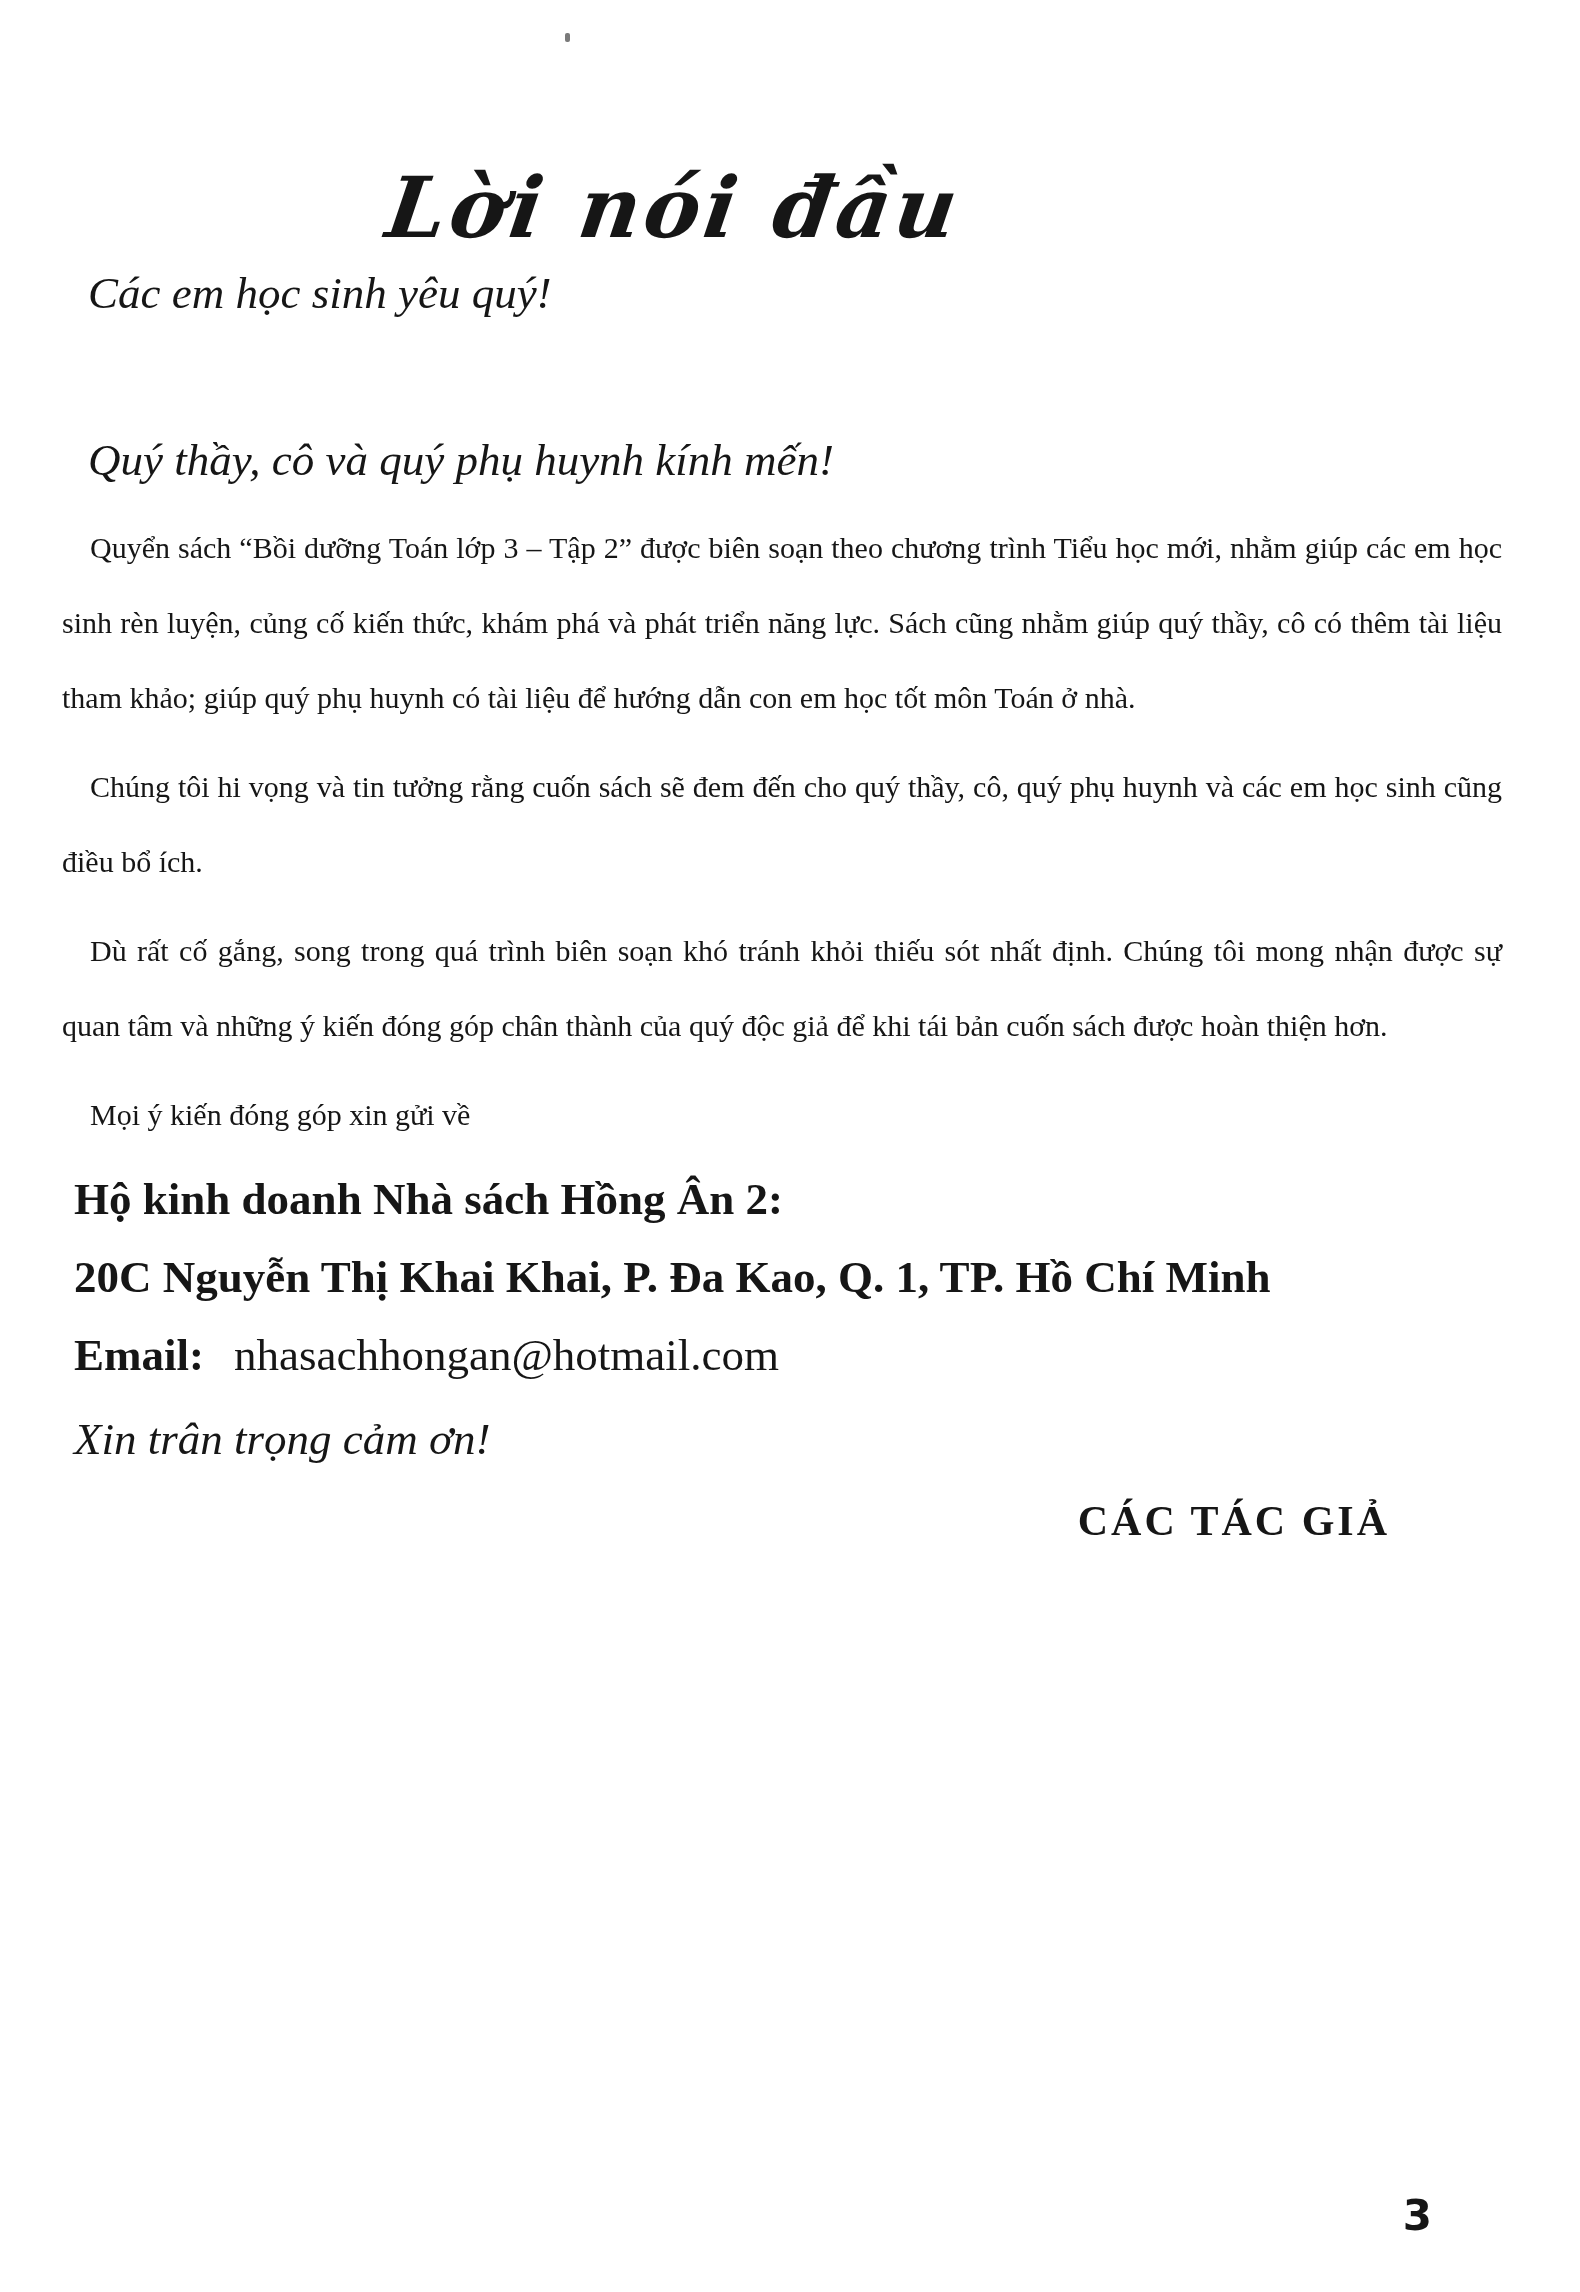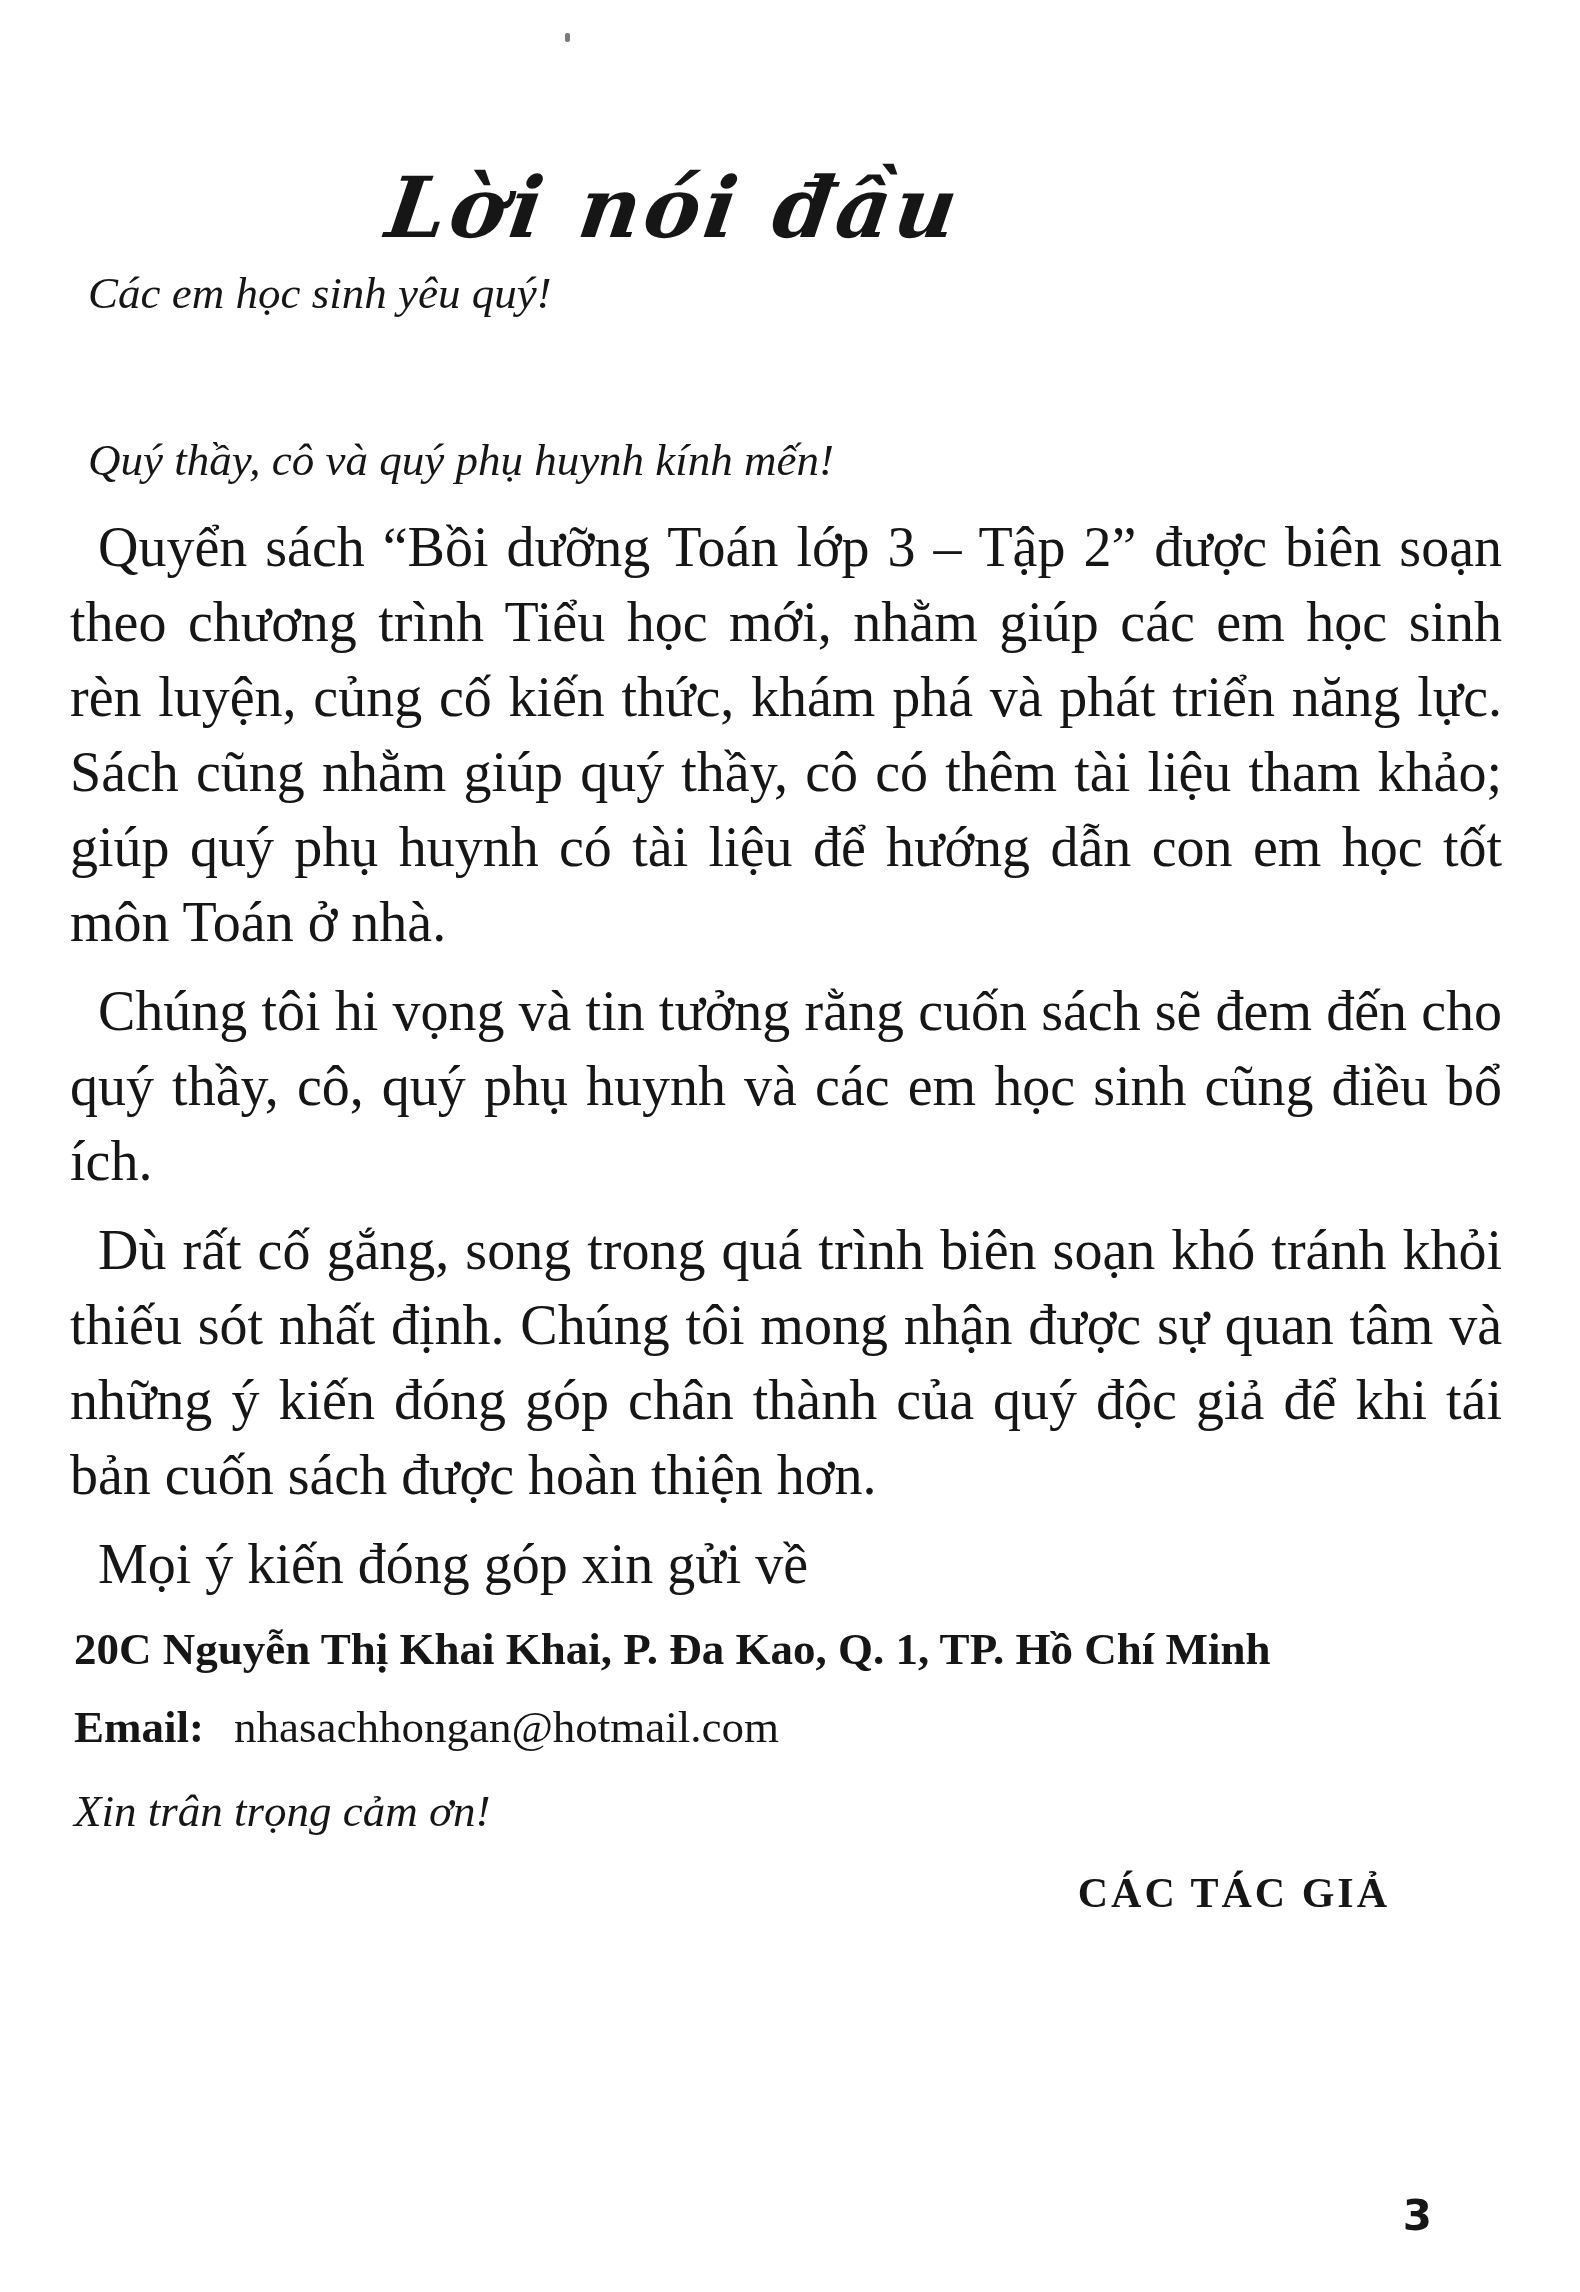--- a/index.html
+++ b/index.html
@@ -35,25 +35,25 @@
   }
   .salutation {
     font-style: italic;
     font-size: 45px;
     line-height: 72px;
     margin: 0;
     padding-left: 26px;
   }
   .salutation.first { margin-top: 95px; }
   .body-para {
-    font-size: 56px;
+    font-size: 30px;
     line-height: 75px;
     text-align: justify;
     text-indent: 28px;
-    margin: 14px 0 0 8px;
+    margin: 14px 0 0 0;
   }
   .body-para.no-justify { text-align: left; }
   .contact {
     font-size: 45px;
     line-height: 62px;
     margin: 16px 0 0 0;
     padding-left: 12px;
   }
   .bold { font-weight: bold; }
   .email-label { margin-right: 30px; }
@@ -96,20 +96,21 @@
   <p class="salutation first">Quý thầy, cô và quý phụ huynh kính mến!</p>
 
   <p class="body-para">Quyển sách “Bồi dưỡng Toán lớp 3 – Tập 2” được biên soạn theo chương trình Tiểu học mới, nhằm giúp các em học sinh rèn luyện, củng cố kiến thức, khám phá và phát triển năng lực. Sách cũng nhằm giúp quý thầy, cô có thêm tài liệu tham khảo; giúp quý phụ huynh có tài liệu để hướng dẫn con em học tốt môn Toán ở nhà.</p>
 
   <p class="body-para">Chúng tôi hi vọng và tin tưởng rằng cuốn sách sẽ đem đến cho quý thầy, cô, quý phụ huynh và các em học sinh cũng điều bổ ích.</p>
 
   <p class="body-para">Dù rất cố gắng, song trong quá trình biên soạn khó tránh khỏi thiếu sót nhất định. Chúng tôi mong nhận được sự quan tâm và những ý kiến đóng góp chân thành của quý độc giả để khi tái bản cuốn sách được hoàn thiện hơn.</p>
 
   <p class="body-para no-justify">Mọi ý kiến đóng góp xin gửi về</p>
 
+  <p class="contact bold">Hộ kinh doanh Nhà sách Hồng Ân 2:</p>
 
   <p class="contact bold">20C Nguyễn Thị Khai Khai, P. Đa Kao, Q. 1, TP. Hồ Chí Minh</p>
 
   <p class="contact"><span class="bold email-label">Email:</span><span>nhasachhongan@hotmail.com</span></p>
 
   <p class="closing">Xin trân trọng cảm ơn!</p>
 
   <p class="signature">CÁC TÁC GIẢ</p>
 
   <div class="page-number">3</div>

